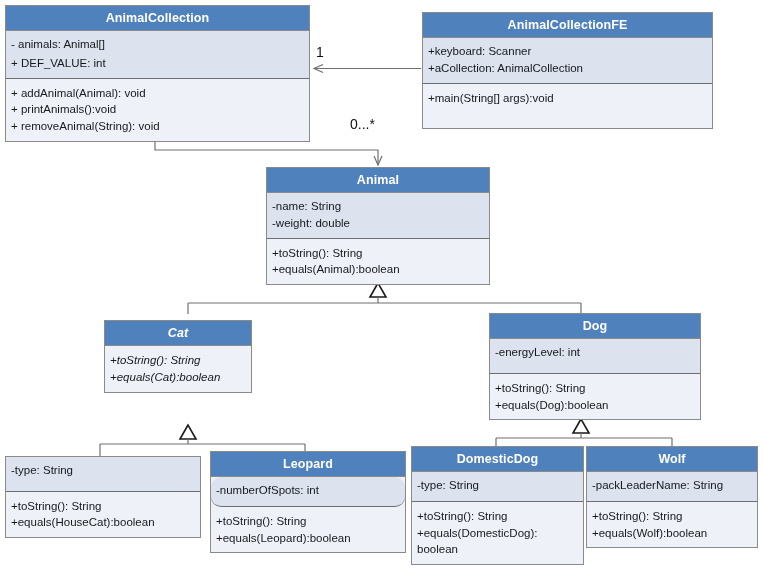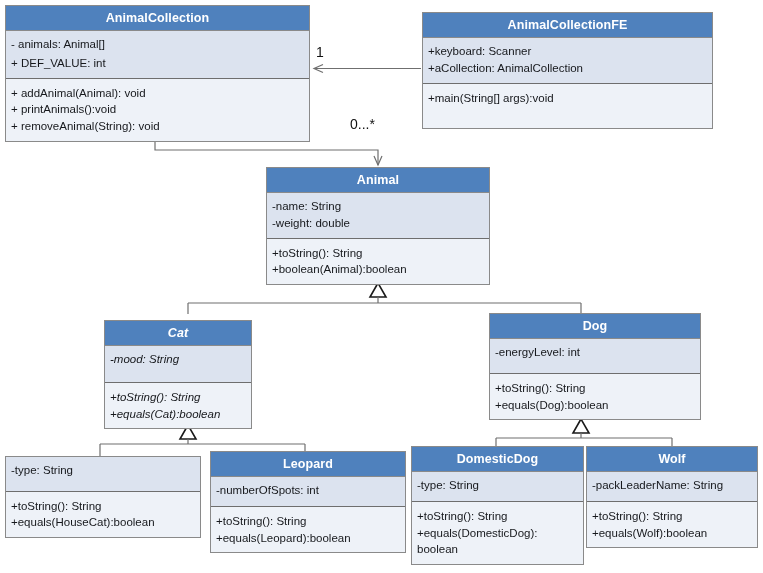--- a/index.html
+++ b/index.html
@@ -146,29 +146,26 @@
   </div>
 
   <div class="uml-class" style="left:266px; top:167px; width:224px;">
     <div class="uml-header">Animal</div>
     <div class="uml-attrs">
       <div>-name: String</div>
       <div>-weight: double</div>
     </div>
     <div class="uml-methods">
       <div>+toString(): String</div>
-      <div>+boolean(Animal):boolean</div>
+      <div>+equals(Animal):boolean</div>
     </div>
   </div>
 
   <div class="uml-class" style="left:104px; top:320px; width:148px;font-style:italic;">
     <div class="uml-header">Cat</div>
-    <div class="uml-attrs" style="padding-bottom:14px;">
-      <div>-mood: String</div>
-    </div>
     <div class="uml-methods">
       <div>+toString(): String</div>
       <div>+equals(Cat):boolean</div>
     </div>
   </div>
 
   <div class="uml-class" style="left:489px; top:313px; width:212px;">
     <div class="uml-header">Dog</div>
     <div class="uml-attrs" style="padding-bottom:12px;">
       <div>-energyLevel: int</div>
@@ -184,21 +181,21 @@
       <div>-type: String</div>
     </div>
     <div class="uml-methods">
       <div>+toString(): String</div>
       <div>+equals(HouseCat):boolean</div>
     </div>
   </div>
 
   <div class="uml-class" style="left:210px; top:451px; width:196px;">
     <div class="uml-header">Leopard</div>
-    <div class="uml-attrs" style="padding-bottom:7px;">
+    <div class="uml-attrs" style="padding-bottom:7px;border-radius:10px;">
       <div>-numberOfSpots: int</div>
     </div>
     <div class="uml-methods">
       <div>+toString(): String</div>
       <div>+equals(Leopard):boolean</div>
     </div>
   </div>
 
   <div class="uml-class" style="left:411px; top:446px; width:173px;">
     <div class="uml-header">DomesticDog</div>

